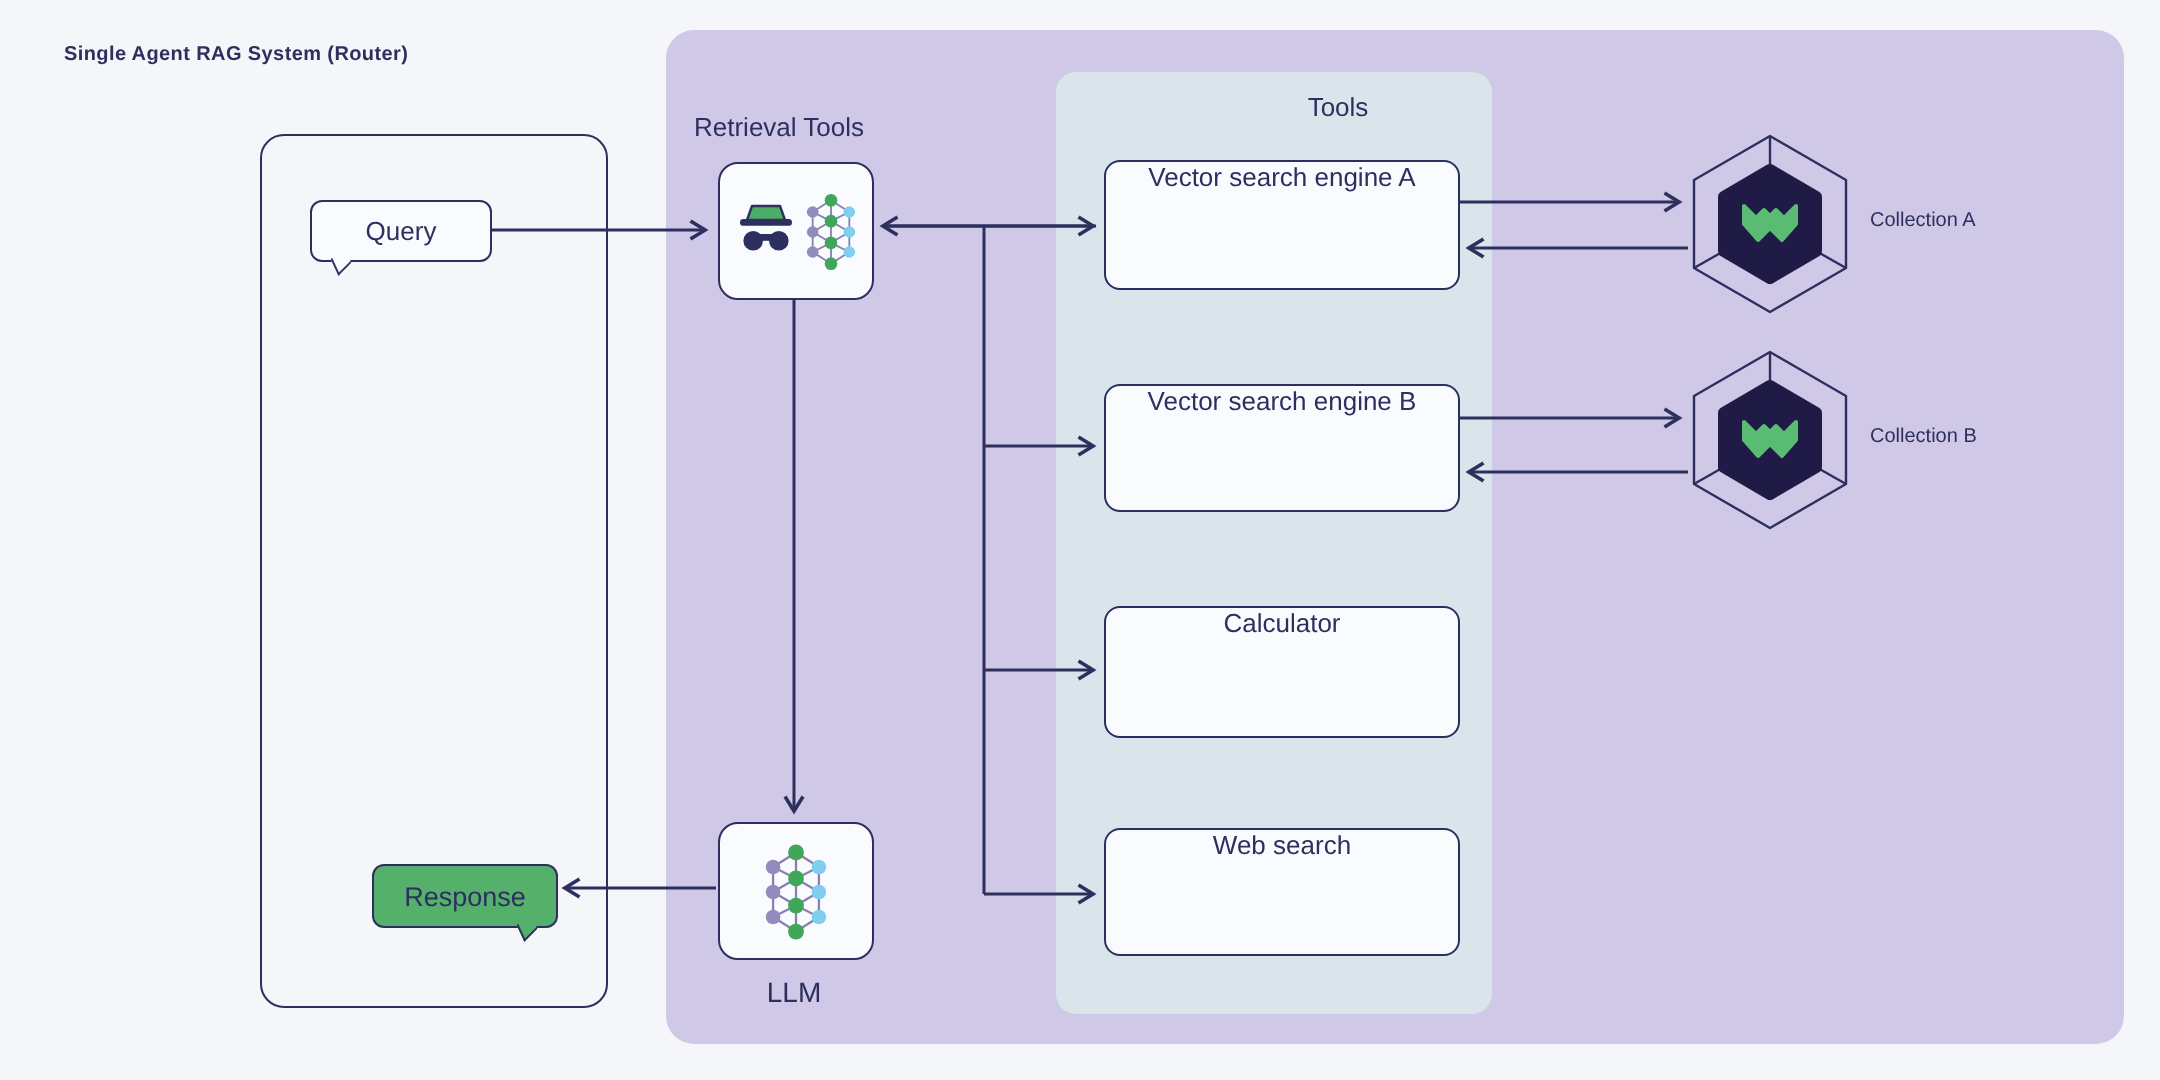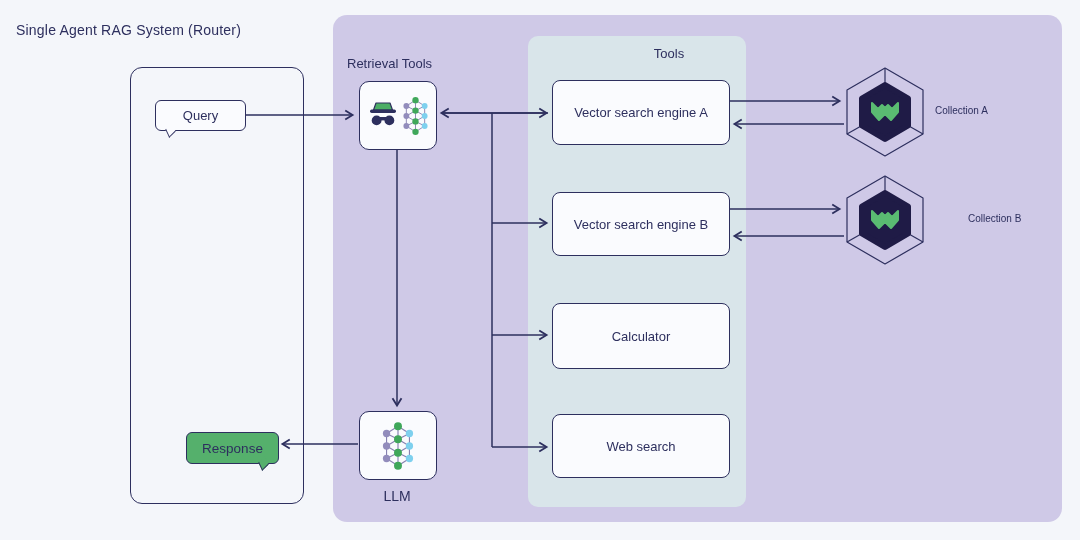--- a/index.html
+++ b/index.html
@@ -4,21 +4,21 @@
 <style>
   :root{
     --ink:#2d2f5e; --page-bg:#f4f6fa; --agent-panel-bg:#cfc9e7; --tools-panel-bg:#d9e5ea;
     --node-bg:#fafbfe; --response-green:#55b06c; --hat-green:#4cae66; --logo-green:#5abb72;
     --logo-hex-bg:#1f1b46; --nn-green:#3fa75a; --nn-cyan:#7ed0ee; --nn-slate:#928cbc;
   }
   html,body{margin:0;padding:0;}
   body{background:var(--page-bg);font-family:"Liberation Sans",sans-serif;color:var(--ink);}
   #canvas{position:relative;width:1080px;height:540px;background:var(--page-bg);overflow:hidden;}
   .abs{position:absolute;}
-  #title{left:16px;top:22px;font-size:14px;font-weight:400;letter-spacing:.2px;}
+  #title{left:32px;top:22px;font-size:10px;font-weight:700;letter-spacing:.2px;}
 
   
   #agent-panel{left:333px;top:15px;width:729px;height:507px;background:var(--agent-panel-bg);border-radius:14px;}
   #tools-panel{left:528px;top:36px;width:218px;height:471px;background:var(--tools-panel-bg);border-radius:10px;}
   #tools-label{left:528px;top:46px;width:218px;text-align:center;font-size:13px;margin-left:32px;}
 
   
   #user-container{left:130px;top:67px;width:172px;height:435px;border:1.4px solid var(--ink);border-radius:12px;}
 
   
@@ -32,33 +32,33 @@
 
   
   .white-node{background:var(--node-bg);border:1.5px solid var(--ink);border-radius:10px;display:flex;align-items:center;justify-content:center;gap:4px;}
   #agent-node{left:359px;top:81px;width:76px;height:67px;}
   #llm-node{left:359px;top:411px;width:76px;height:67px;}
   #agent-label{left:347px;top:56px;font-size:13px;}
   #llm-label{left:359px;top:488px;width:76px;text-align:center;font-size:14px;}
 
   
   .tool-box{left:552px;width:176px;background:var(--node-bg);border:1.5px solid var(--ink);border-radius:8px;
-    display:flex;align-items:center;justify-content:center;font-size:13px;}
+    display:flex;align-items:flex-start;justify-content:center;font-size:13px;}
   #tool-0{top:80px;height:63px;}
   #tool-1{top:192px;height:62px;}
   #tool-2{top:303px;height:64px;}
   #tool-3{top:414px;height:62px;}
 
   
   .collection-hex{left:843px;width:84px;height:92px;}
   #collection-hex-0{top:66px;}
   #collection-hex-1{top:174px;}
   .collection-label{left:935px;font-size:10px;}
   #collection-label-0{top:105px;}
-  #collection-label-1{top:213px;margin-left:33px;}
+  #collection-label-1{top:213px;}
 
   
   #connectors{left:0;top:0;pointer-events:none;}
   .wire{stroke:var(--ink);stroke-width:1.5;fill:none;}
   .ah{stroke:var(--ink);stroke-width:1.6;fill:none;}
   .hex-wire{stroke:var(--ink);stroke-width:1.2;fill:none;stroke-linejoin:round;}
   .hex-core{fill:var(--logo-hex-bg);stroke:var(--logo-hex-bg);stroke-width:6;stroke-linejoin:round;}
   .logo-w{fill:var(--logo-green);stroke:var(--logo-green);stroke-width:2;stroke-linejoin:round;}
   .nn-edge{stroke:#8781b0;stroke-width:1.1;}
   .nn-green{fill:var(--nn-green);}

